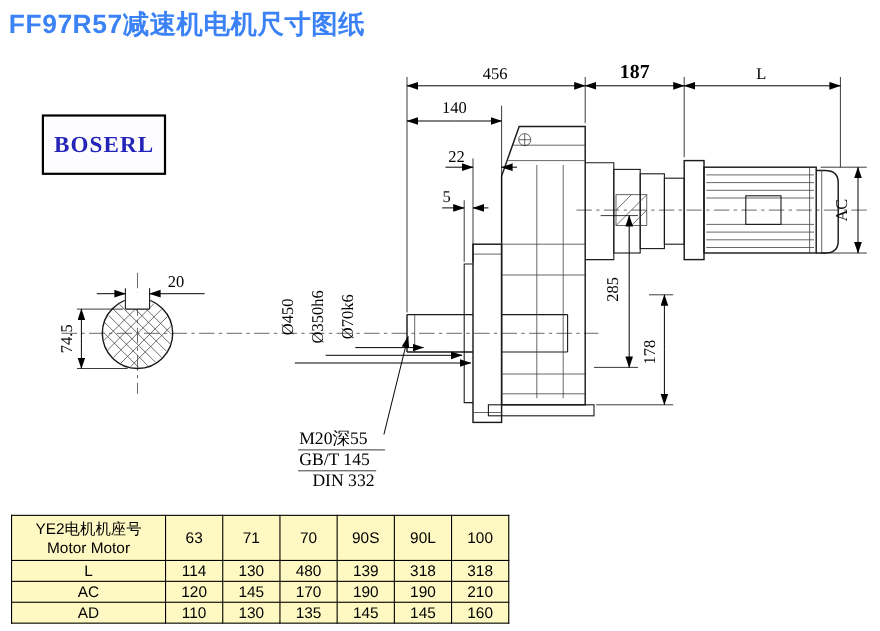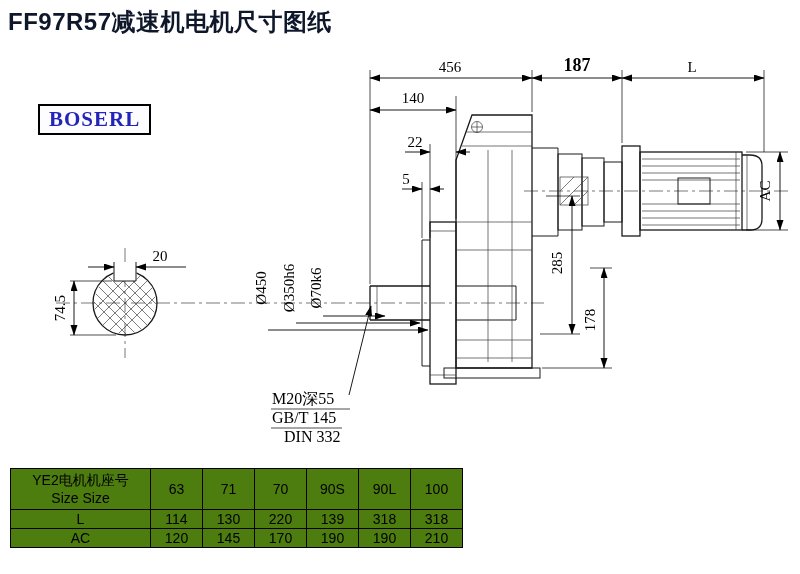--- a/index.html
+++ b/index.html
@@ -2,44 +2,44 @@
 <html><head>
 <meta charset="utf-8">
 <style>
   html,body{margin:0;padding:0;}
   body{
     width:800px;height:574px;position:relative;background:#ffffff;
     font-family:"Liberation Sans", sans-serif;overflow:hidden;
   }
   .title{
     position:absolute;left:8px;top:6px;
-    color:#0f172a;font-weight:bold;font-size:24px;letter-spacing:0.5px;
+    color:#3b82f6;font-weight:bold;font-size:24px;letter-spacing:0.5px;
   }
   .brand{
     position:absolute;left:38px;top:104px;
     border:2px solid #000;background:#fdfdff;
-    padding:1px 9px;
+    padding:13px 9px;
     color:#2424b8;font:bold 21px "Liberation Serif", serif;letter-spacing:1px;
   }
   svg.drawing{position:absolute;left:0;top:0;}
   
   .ln{stroke:#1a1a1a;stroke-width:1.3;fill:none;}
   .ln2{stroke:#1a1a1a;stroke-width:1;fill:none;}
   .th{stroke:#3a3a3a;stroke-width:0.7;fill:none;}
   .dim{stroke:#000;stroke-width:0.9;fill:none;}
   .ext{stroke:#000;stroke-width:0.7;fill:none;}
   .cl{stroke:#555;stroke-width:0.8;stroke-dasharray:14 4 3 4;fill:none;}
   .hatch{stroke:#444;stroke-width:0.7;}
   text.dt{font:15px "Liberation Serif", serif;fill:#000;}
   text.dtb{font:bold 18px "Liberation Serif", serif;fill:#000;}
   text.nt{font:16px "Liberation Serif", serif;fill:#000;}
   
   .tbl{
     position:absolute;left:10px;top:468px;
-    border-collapse:collapse;table-layout:fixed;background:#4d7c0f;
+    border-collapse:collapse;table-layout:fixed;background:#fef9c3;
   }
   .tbl td{
     border:1px solid #000;text-align:center;vertical-align:middle;
     font-size:14px;color:#000;padding:0;
   }
   .tbl tr.hd td{height:40px;}
   .tbl tr.dr td{height:18px;}
 </style>
 </head>
 <body>
@@ -203,41 +203,50 @@
       <col style="width:52px">
       <col style="width:52px">
     <col style="width:52px">
       <col style="width:52px">
       <col style="width:52px">
   </colgroup>
   <tbody>
       <tr class="hd">
     <td>
       <div>YE2电机机座号</div>
-      <div>Size Size</div>
+      <div>Motor Motor</div>
     </td>
     <td>63</td>
     <td>71</td>
     <td>70</td>
     <td>90S</td>
     <td>90L</td>
     <td>100</td>
   </tr>
   <tr class="dr">
     <td>L</td>
     <td>114</td>
     <td>130</td>
-    <td>220</td>
+    <td>480</td>
     <td>139</td>
     <td>318</td>
     <td>318</td>
   </tr>
   <tr class="dr">
     <td>AC</td>
     <td>120</td>
     <td>145</td>
     <td>170</td>
     <td>190</td>
     <td>190</td>
     <td>210</td>
   </tr>
+  <tr class="dr">
+    <td>AD</td>
+    <td>110</td>
+    <td>130</td>
+    <td>135</td>
+    <td>145</td>
+    <td>145</td>
+    <td>160</td>
+  </tr>
 </tbody>
   </table>
 
 </body></html>

